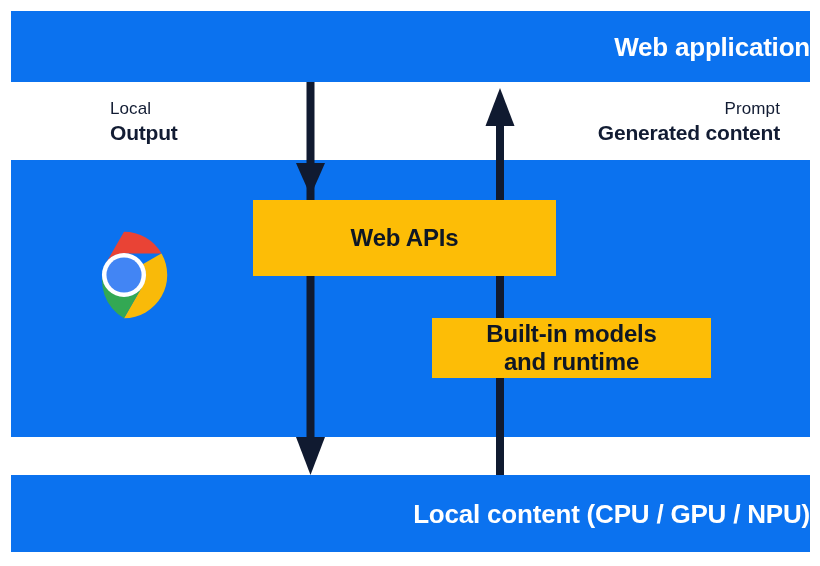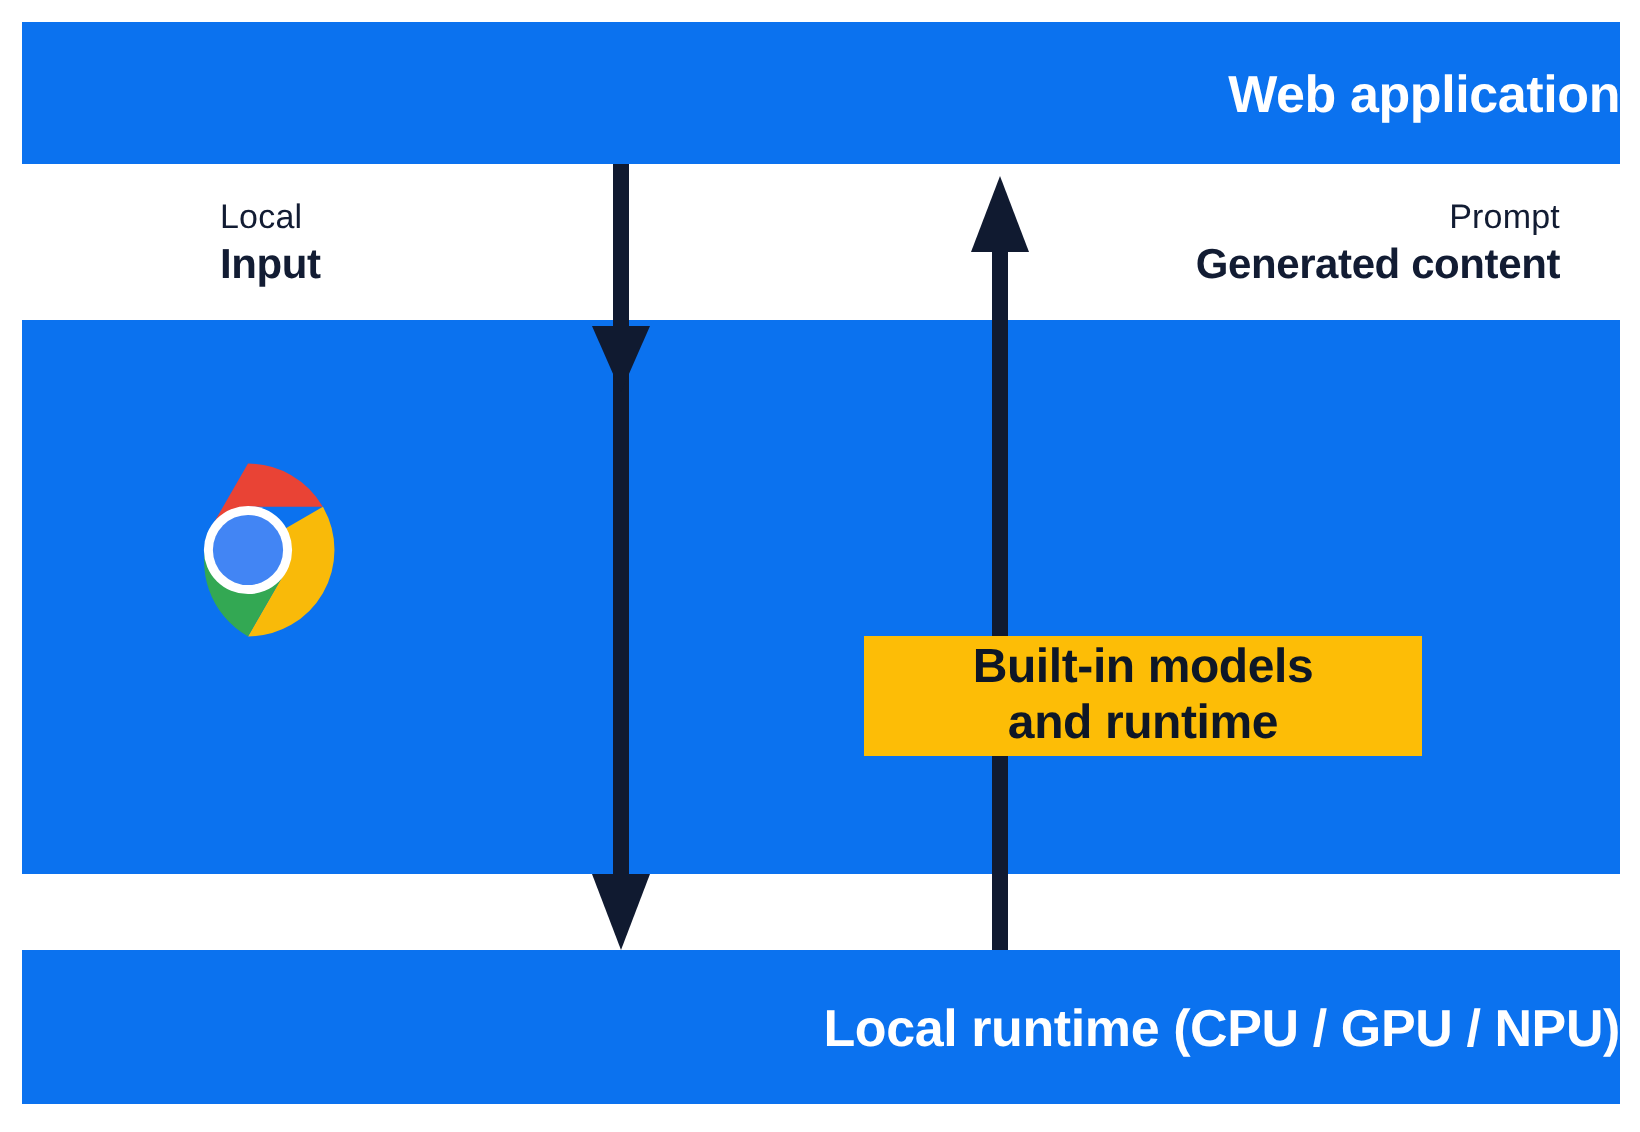--- a/index.html
+++ b/index.html
@@ -157,21 +157,21 @@
 
 <div id="canvas">
 
   <div class="band" id="band-web-application">
     <div class="band-title">Web application</div>
   </div>
 
   <div class="band" id="band-browser"></div>
 
   <div class="band" id="band-local-hardware">
-    <div class="band-title">Local runtime (CPU / GPU / NPU)</div>
+    <div class="band-title">Local content (CPU / GPU / NPU)</div>
   </div>
 
   <svg id="arrow-layer" viewBox="0 0 820 566" xmlns="http://www.w3.org/2000/svg">
 
     <g>
       <rect x="306.5" y="82" width="8" height="356" fill="#101a30"></rect>
       <polygon points="296,163 325,163 310.5,196" fill="#101a30"></polygon>
       <polygon points="296,437 325,437 310.5,475" fill="#101a30"></polygon>
     </g>
 
@@ -188,29 +188,32 @@
 
       <path d="M91.6 26 A48 48 0 0 1 50 98 L70.8 62 A24 24 0 0 0 70.8 38 Z" fill="#f9ba09"></path>
 
       <path d="M50 98 A48 48 0 0 1 29.2 38 L50 74 A24 24 0 0 0 70.8 62 Z" fill="#33a853"></path>
 
       <circle cx="50" cy="50" r="24.5" fill="#ffffff"></circle>
       <circle cx="50" cy="50" r="19.5" fill="#4285f4"></circle>
     </svg>
   </div>
 
+  <div class="yellow-box" id="box-web-apis">
+    <span class="box-label">Web APIs</span>
+  </div>
 
   <div class="yellow-box" id="box-builtin-models">
     <span class="box-label">Built-in models
 and runtime</span>
   </div>
 
   <div class="flow-annotation" id="annotation-input">
     <div class="annotation-kind">Local</div>
-    <div class="annotation-value">Input</div>
+    <div class="annotation-value">Output</div>
   </div>
 
   <div class="flow-annotation" id="annotation-output">
     <div class="annotation-kind">Prompt</div>
     <div class="annotation-value">Generated content</div>
   </div>
 
 </div>
 
 </body></html>

